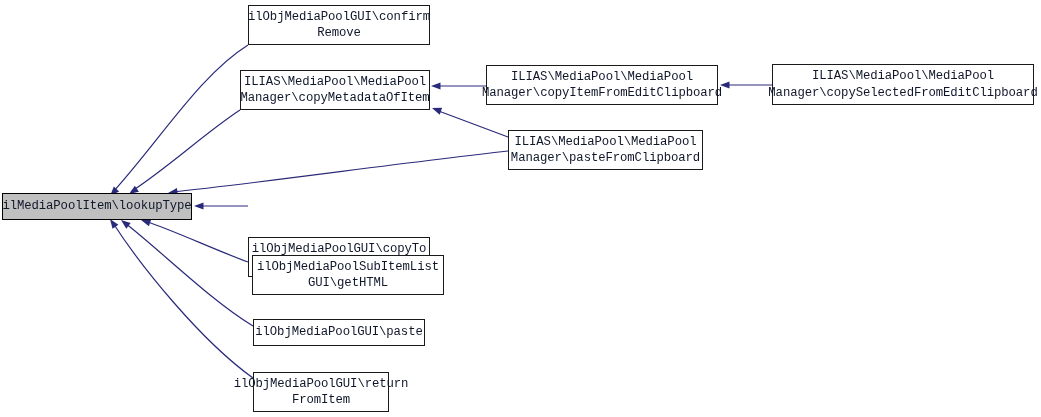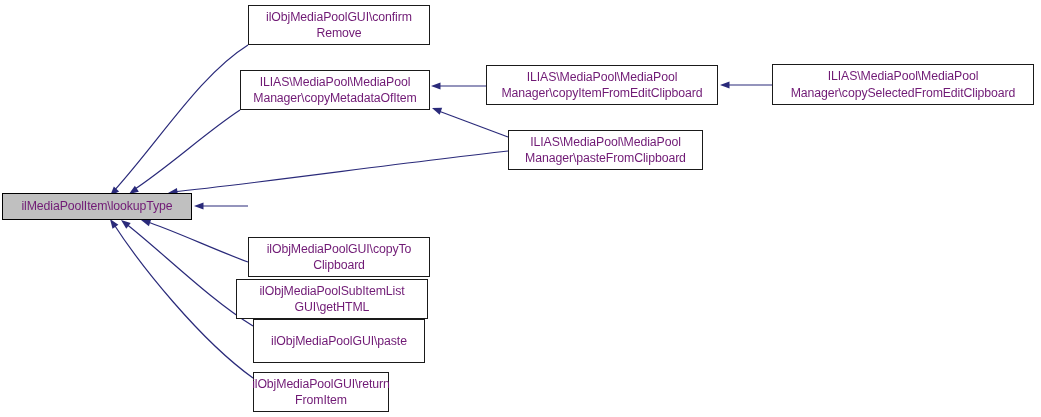--- a/index.html
+++ b/index.html
@@ -24,30 +24,31 @@
     top: 0;
     width: 1041px;
     height: 417px;
     pointer-events: none;
   }
   .gnode {
     position: absolute;
     box-sizing: border-box;
     border: 1px solid #1a1a1a;
     background: #ffffff;
-    color: #701a75;
+    color: #0f172a;
     font-size: 12.3px;
     line-height: 1.32;
     text-align: center;
     display: flex;
     align-items: center;
     justify-content: center;
     white-space: pre-line;
     letter-spacing: -0.1px;
     z-index: 2;
+    font-family: Liberation Mono, monospace;
   }
   .gnode.root {
     background: #c0c0c0;
     border-color: #000000;
   }
 </style>
 </head>
 <body>
 
 <div id="callgraph">
@@ -79,18 +80,18 @@
     <div class="gnode" style="left: 240px; top: 70px; width: 190px; height: 40px;">ILIAS\MediaPool\MediaPool
 Manager\copyMetadataOfItem</div>
     <div class="gnode" style="left: 486px; top: 65px; width: 232px; height: 40px;">ILIAS\MediaPool\MediaPool
 Manager\copyItemFromEditClipboard</div>
     <div class="gnode" style="left: 772px; top: 64px; width: 262px; height: 41px;">ILIAS\MediaPool\MediaPool
 Manager\copySelectedFromEditClipboard</div>
     <div class="gnode" style="left: 508px; top: 130px; width: 195px; height: 40px;">ILIAS\MediaPool\MediaPool
 Manager\pasteFromClipboard</div>
     <div class="gnode" style="left: 248px; top: 190px; width: 182px; height: 40px; margin-top: 47px;">ilObjMediaPoolGUI\copyTo
 Clipboard</div>
-    <div class="gnode" style="left: 236px; top: 255px; width: 192px; height: 40px; margin-top: 24px;">ilObjMediaPoolSubItemList
+    <div class="gnode" style="left: 252px; top: 255px; width: 192px; height: 40px;">ilObjMediaPoolSubItemList
 GUI\getHTML</div>
-    <div class="gnode" style="left: 253px; top: 319px; width: 172px; height: 44px;">ilObjMediaPoolGUI\paste</div>
+    <div class="gnode" style="left: 253px; top: 319px; width: 172px; height: 27px;">ilObjMediaPoolGUI\paste</div>
     <div class="gnode" style="left: 253px; top: 372px; width: 136px; height: 40px;">ilObjMediaPoolGUI\return
 FromItem</div>
   </div>
 
 </body></html>

